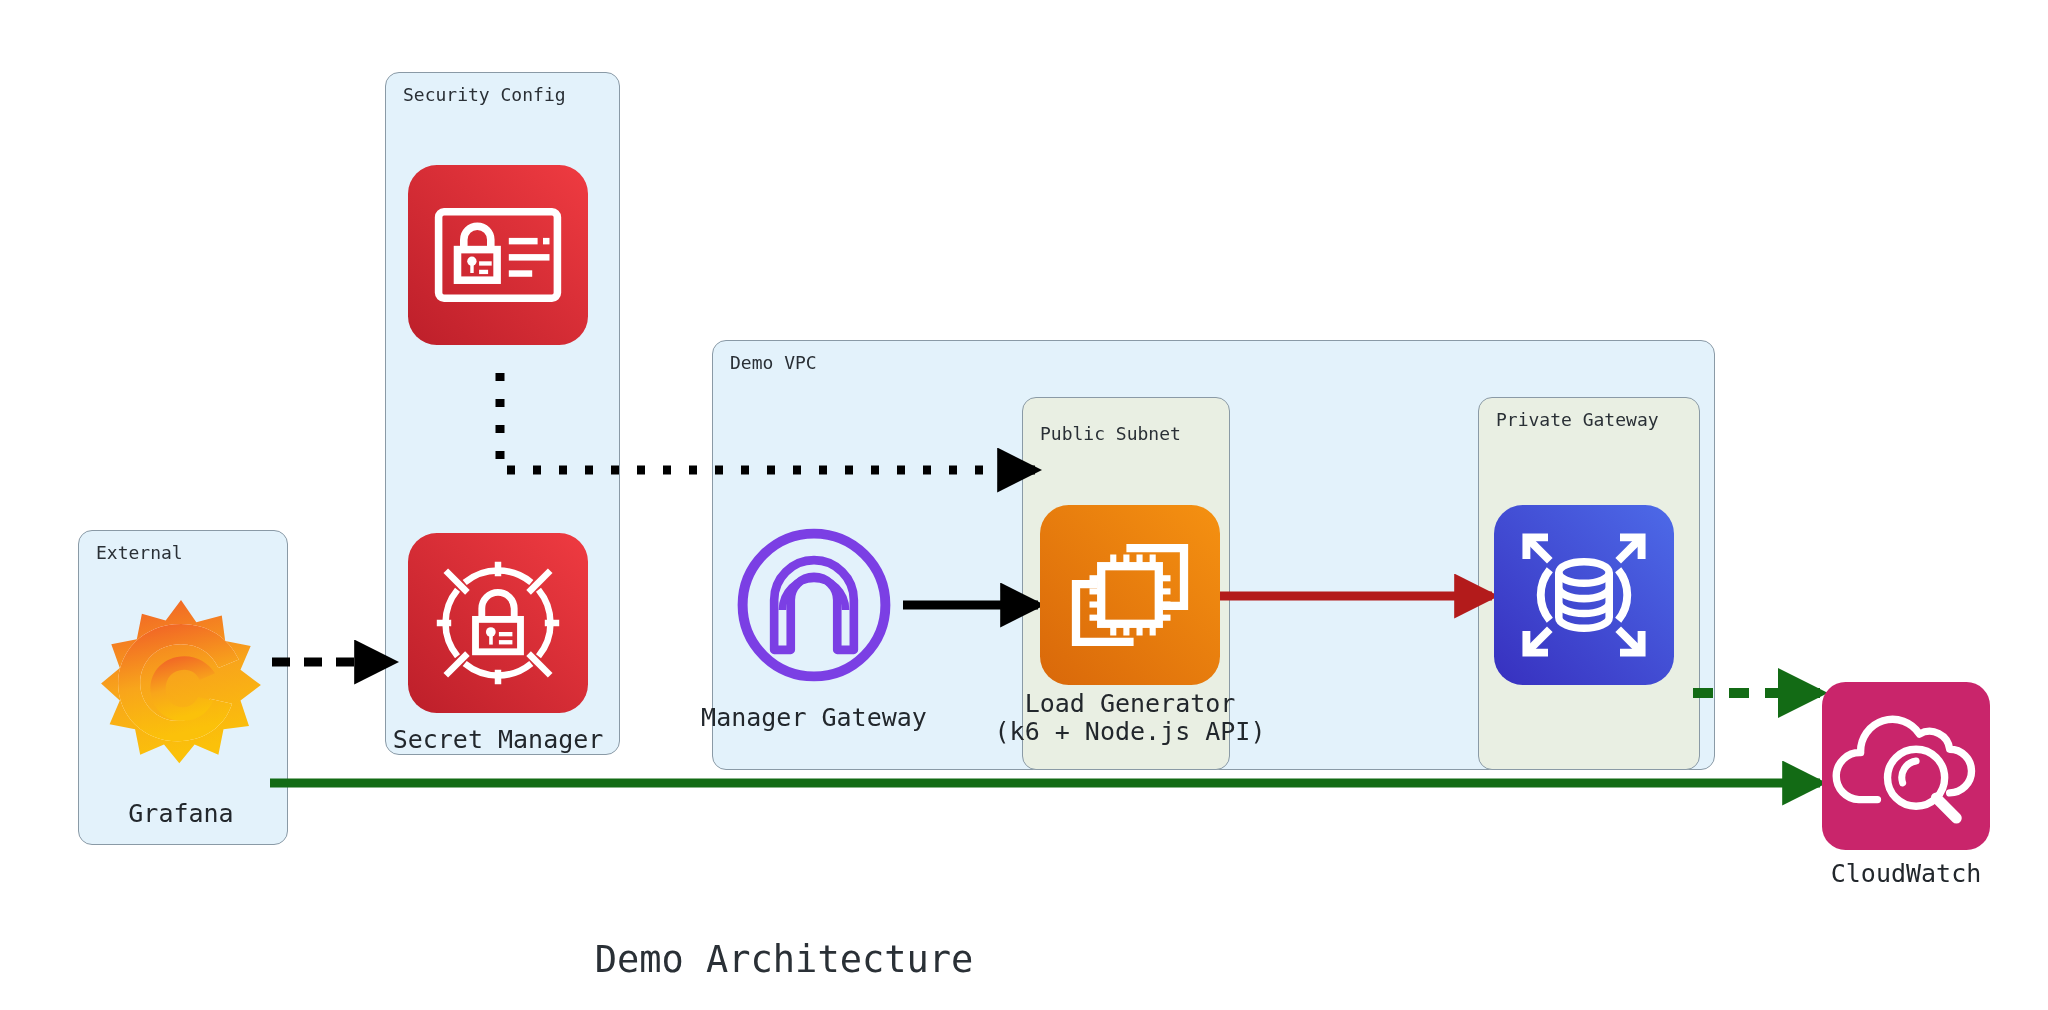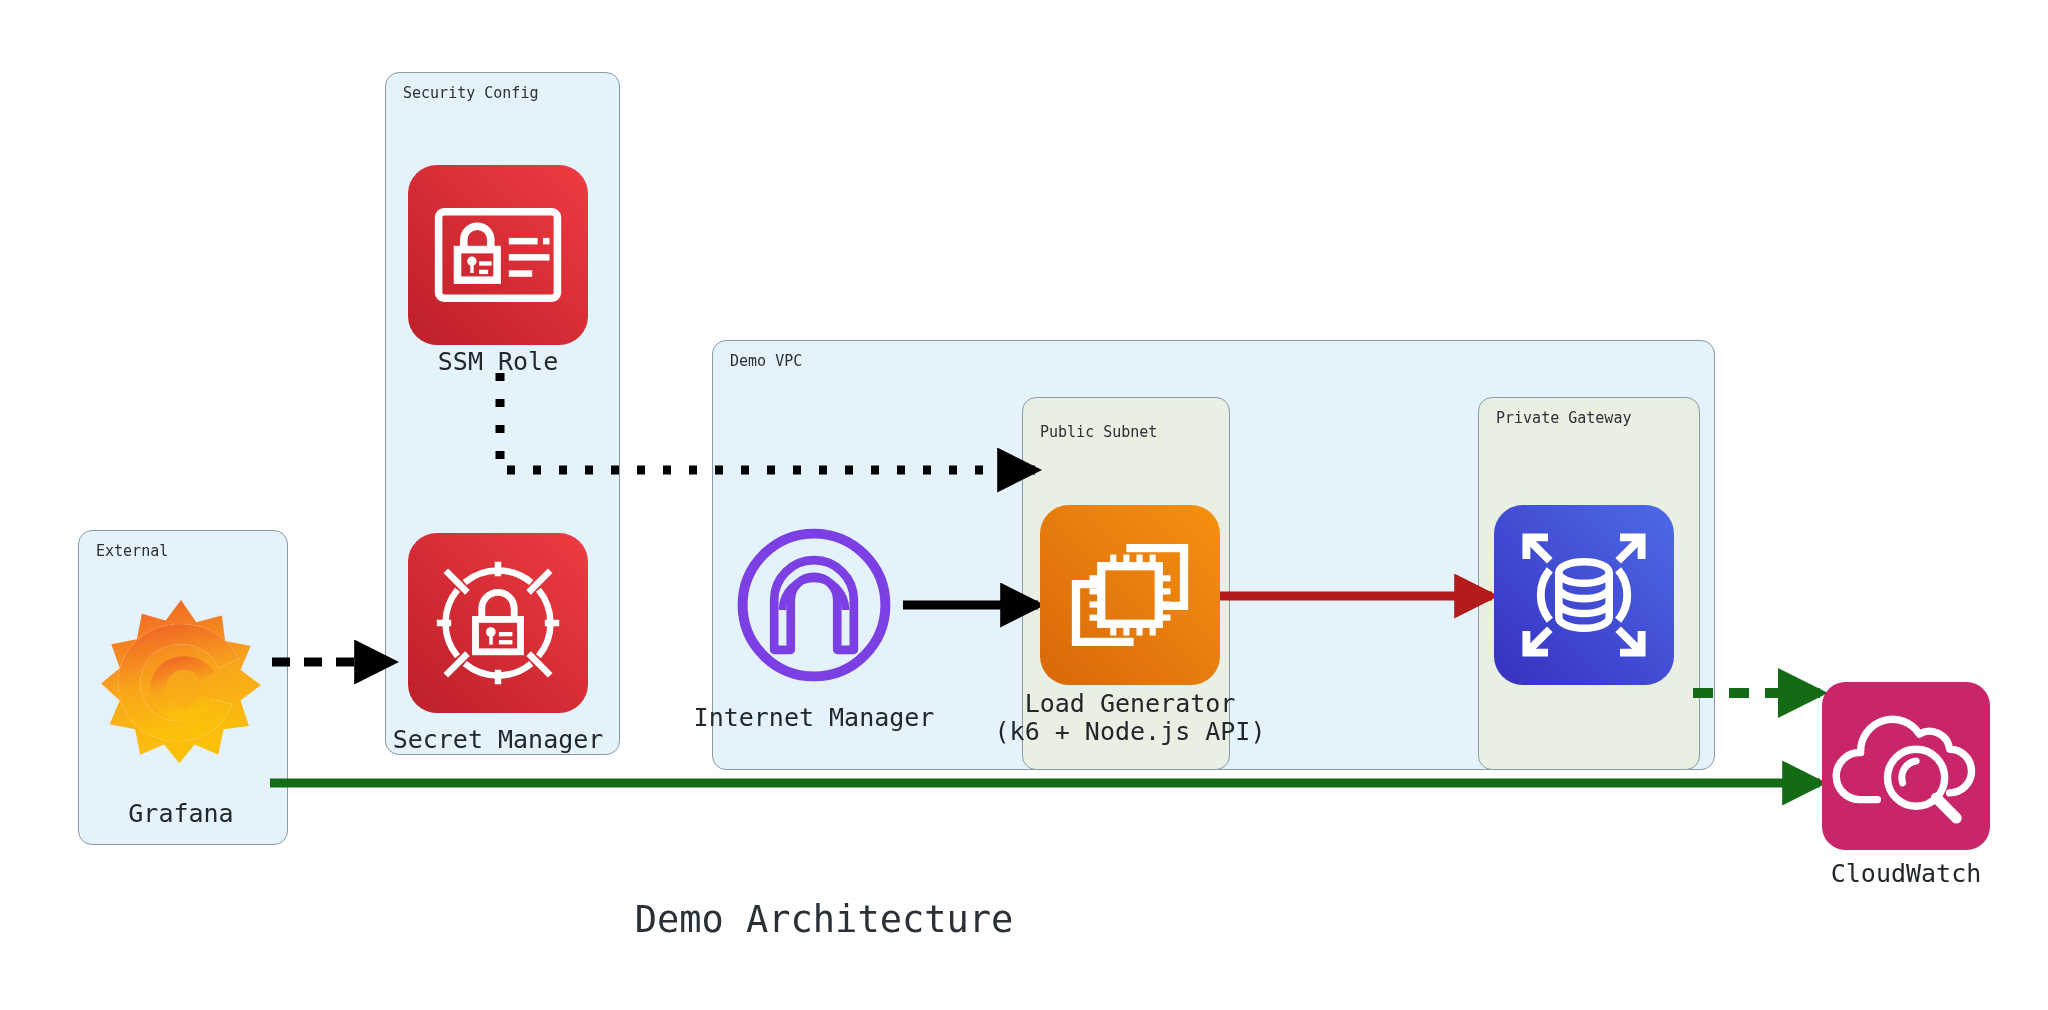--- a/index.html
+++ b/index.html
@@ -1,21 +1,21 @@
 <!DOCTYPE html>
 <html><head>
 <meta charset="utf-8">
 <style>
   html,body{margin:0;padding:0;background:#ffffff;}
   body{width:2048px;height:1010px;position:relative;overflow:hidden;
        font-family:"DejaVu Sans Mono","Liberation Mono",monospace;}
   #canvas{position:absolute;left:0;top:0;width:2048px;height:1010px;}
   .svg-layer{position:absolute;left:0;top:0;width:2048px;height:1010px;}
   .cluster{position:absolute;box-sizing:border-box;border-radius:14px;}
-  .cluster-label{position:absolute;font-size:15px;color:#2a3036;white-space:nowrap;letter-spacing:0px;}
+  .cluster-label{position:absolute;font-size:18px;color:#2a3036;white-space:nowrap;letter-spacing:0px;}
   .node-icon{position:absolute;border-radius:18px;overflow:hidden;}
   .node-label{position:absolute;text-align:center;font-size:25px;color:#22272c;line-height:28px;white-space:pre;}
   .title{position:absolute;font-size:37px;color:#2a3036;text-align:center;white-space:nowrap;}
 </style>
 </head>
 <body>
 
 <div id="canvas">
 
   <div class="cluster" id="cl-0" style="left: 78px; top: 530px; width: 210px; height: 315px; background: rgb(227, 242, 251); border: 1.6px solid rgb(138, 154, 166);"></div>
@@ -94,21 +94,20 @@
       <circle cx="35.5" cy="53.5" r="2.6" fill="#fff"></circle>
       <rect x="34.6" y="53.5" width="1.9" height="6.5" fill="#fff"></rect>
       <rect x="39.5" y="53.5" width="7" height="2.4" fill="#fff"></rect>
       <rect x="39.5" y="58.2" width="5" height="2.4" fill="#fff"></rect>
       <rect x="56" y="40.5" width="16" height="3.6" fill="#fff"></rect>
       <rect x="75" y="40.5" width="3.6" height="3.6" fill="#fff"></rect>
       <rect x="56" y="49.5" width="22.6" height="3.6" fill="#fff"></rect>
       <rect x="56" y="58.5" width="13" height="3.6" fill="#fff"></rect>
     </svg>
   </div>
-  <div class="node-label" id="nl-1" style="top: 348px; left: 268px; width: 460px;">SSM Role</div>
 
   <div class="node-icon" id="ni-2" style="left: 408px; top: 533px; width: 180px; height: 180px;">
     <svg viewBox="0 0 100 100" width="100%" height="100%">
       <defs>
         <linearGradient id="gRed2" x1="1" y1="0" x2="0" y2="1">
           <stop offset="0%" stop-color="#ef3b41"></stop>
           <stop offset="100%" stop-color="#bd1f2a"></stop>
         </linearGradient>
       </defs>
       <rect x="0" y="0" width="100" height="100" rx="16" fill="url(#gRed2)"></rect>
@@ -136,21 +135,21 @@
   </div>
   <div class="node-label" id="nl-2" style="top: 718px; left: 268px; width: 460px; margin-top: 8px;">Secret Manager</div>
 
   <div class="node-icon" id="ni-3" style="left: 731px; top: 522px; width: 166px; height: 166px; border-radius: 0px;">
     <svg viewBox="0 0 100 100" width="100%" height="100%">
       <circle cx="50" cy="50" r="43" fill="none" stroke="#7b3fe4" stroke-width="6"></circle>
       <path d="M26 77 V47 A24 24 0 0 1 74 47 V77 H64 V47 A14 14 0 0 0 36 47 V77 Z" fill="none" stroke="#7b3fe4" stroke-width="5.2" stroke-linejoin="round"></path>
       <path d="M31 53 A19 19 0 0 1 69 53" fill="none" stroke="#7b3fe4" stroke-width="4.6"></path>
     </svg>
   </div>
-  <div class="node-label" id="nl-3" style="top: 704px; left: 584px; width: 460px;">Internet Manager</div>
+  <div class="node-label" id="nl-3" style="top: 704px; left: 584px; width: 460px;">Manager Gateway</div>
 
   <div class="node-icon" id="ni-4" style="left: 1040px; top: 505px; width: 180px; height: 180px;">
     <svg viewBox="0 0 100 100" width="100%" height="100%">
       <defs>
         <linearGradient id="gOr" x1="1" y1="0" x2="0" y2="1">
           <stop offset="0%" stop-color="#f59111"></stop>
           <stop offset="100%" stop-color="#d9680a"></stop>
         </linearGradient>
       </defs>
       <rect x="0" y="0" width="100" height="100" rx="16" fill="url(#gOr)"></rect>
@@ -214,14 +213,14 @@
     <svg viewBox="0 0 100 100" width="100%" height="100%">
       <rect x="0" y="0" width="100" height="100" rx="14" fill="#c9256b"></rect>
       <path d="M33 70 H22 A14 14 0 0 1 23 42 A19 19 0 0 1 58 31 A12 12 0 0 1 76 40 A13 13 0 0 1 76 66" fill="none" stroke="#fff" stroke-width="4.4" stroke-linecap="round" stroke-linejoin="round"></path>
       <circle cx="56" cy="57" r="17" fill="none" stroke="#fff" stroke-width="4.4"></circle>
       <path d="M56 47 A10 10 0 0 0 48 60" fill="none" stroke="#fff" stroke-width="4.2" stroke-linecap="round"></path>
       <path d="M68 69 L80 81" stroke="#fff" stroke-width="6.4" stroke-linecap="round"></path>
     </svg>
   </div>
   <div class="node-label" id="nl-6" style="top: 860px; left: 1676px; width: 460px;">CloudWatch</div>
 
-  <div class="title" id="diagram-title" style="left: 0px; width: 1568px; top: 898px; margin-left: 40px;">Demo Architecture</div>
+  <div class="title" id="diagram-title" style="left: 0px; width: 1568px; top: 938px;">Demo Architecture</div>
 </div>
 
 </body></html>

